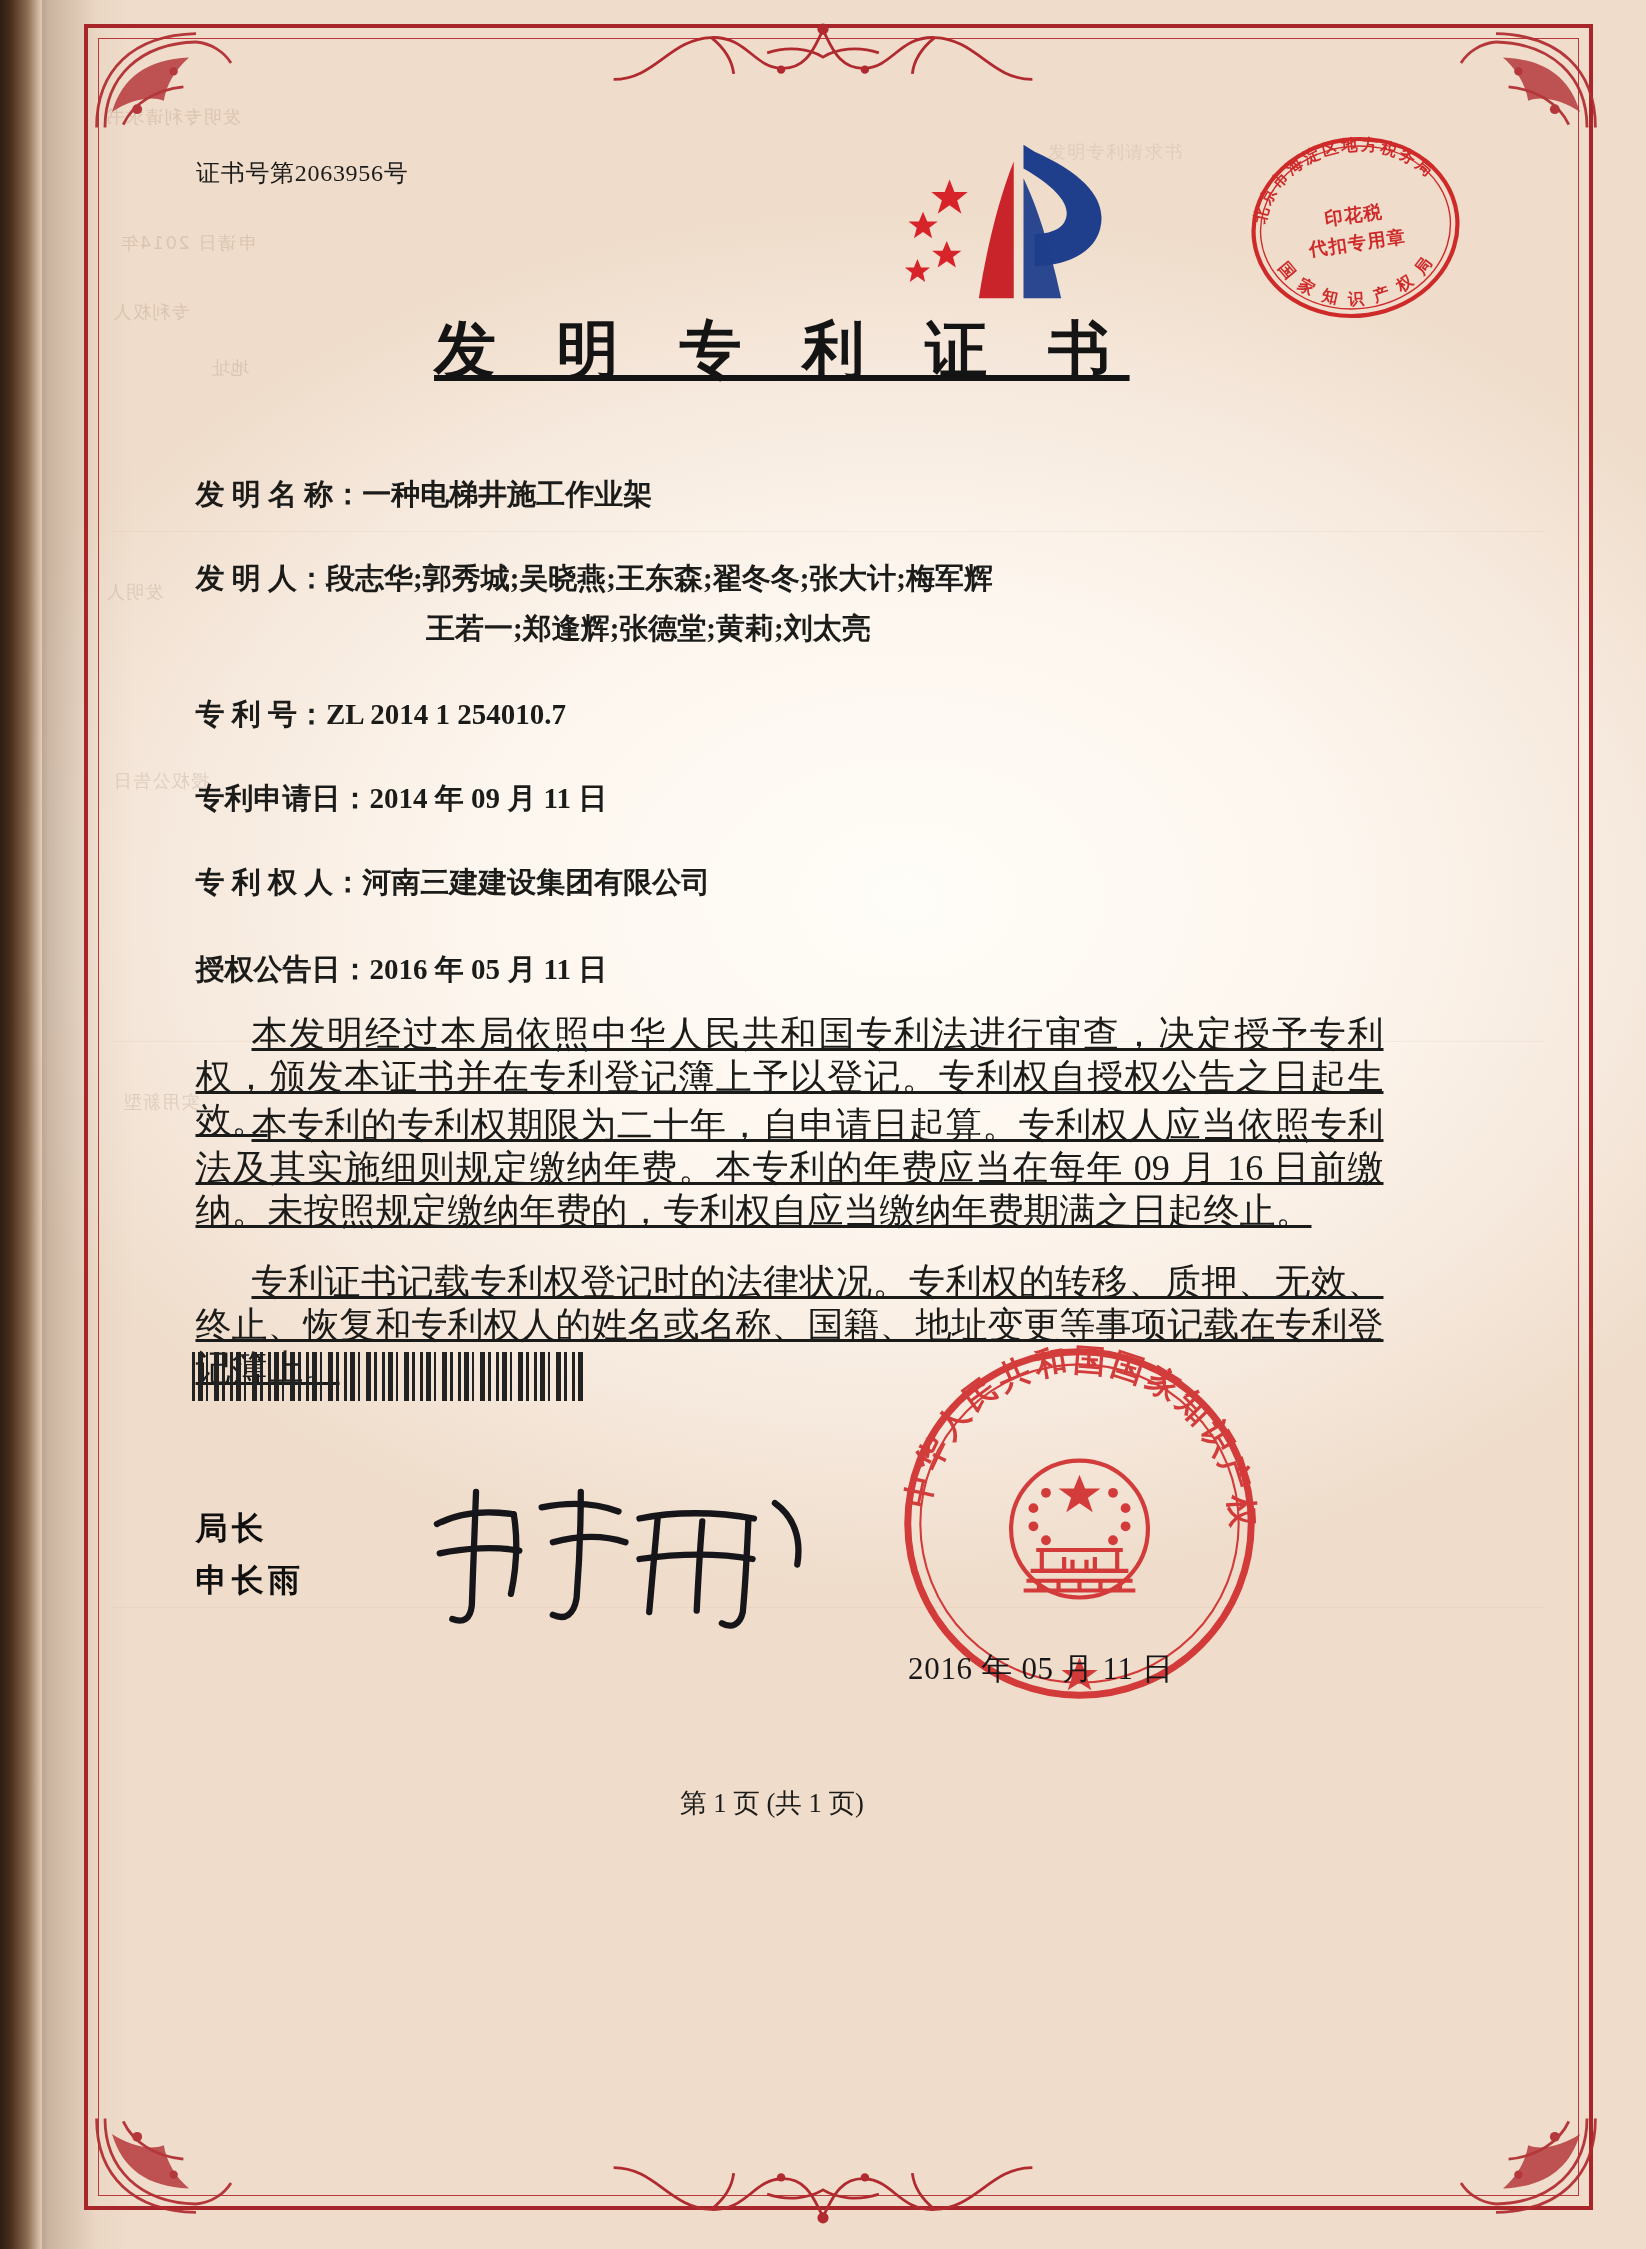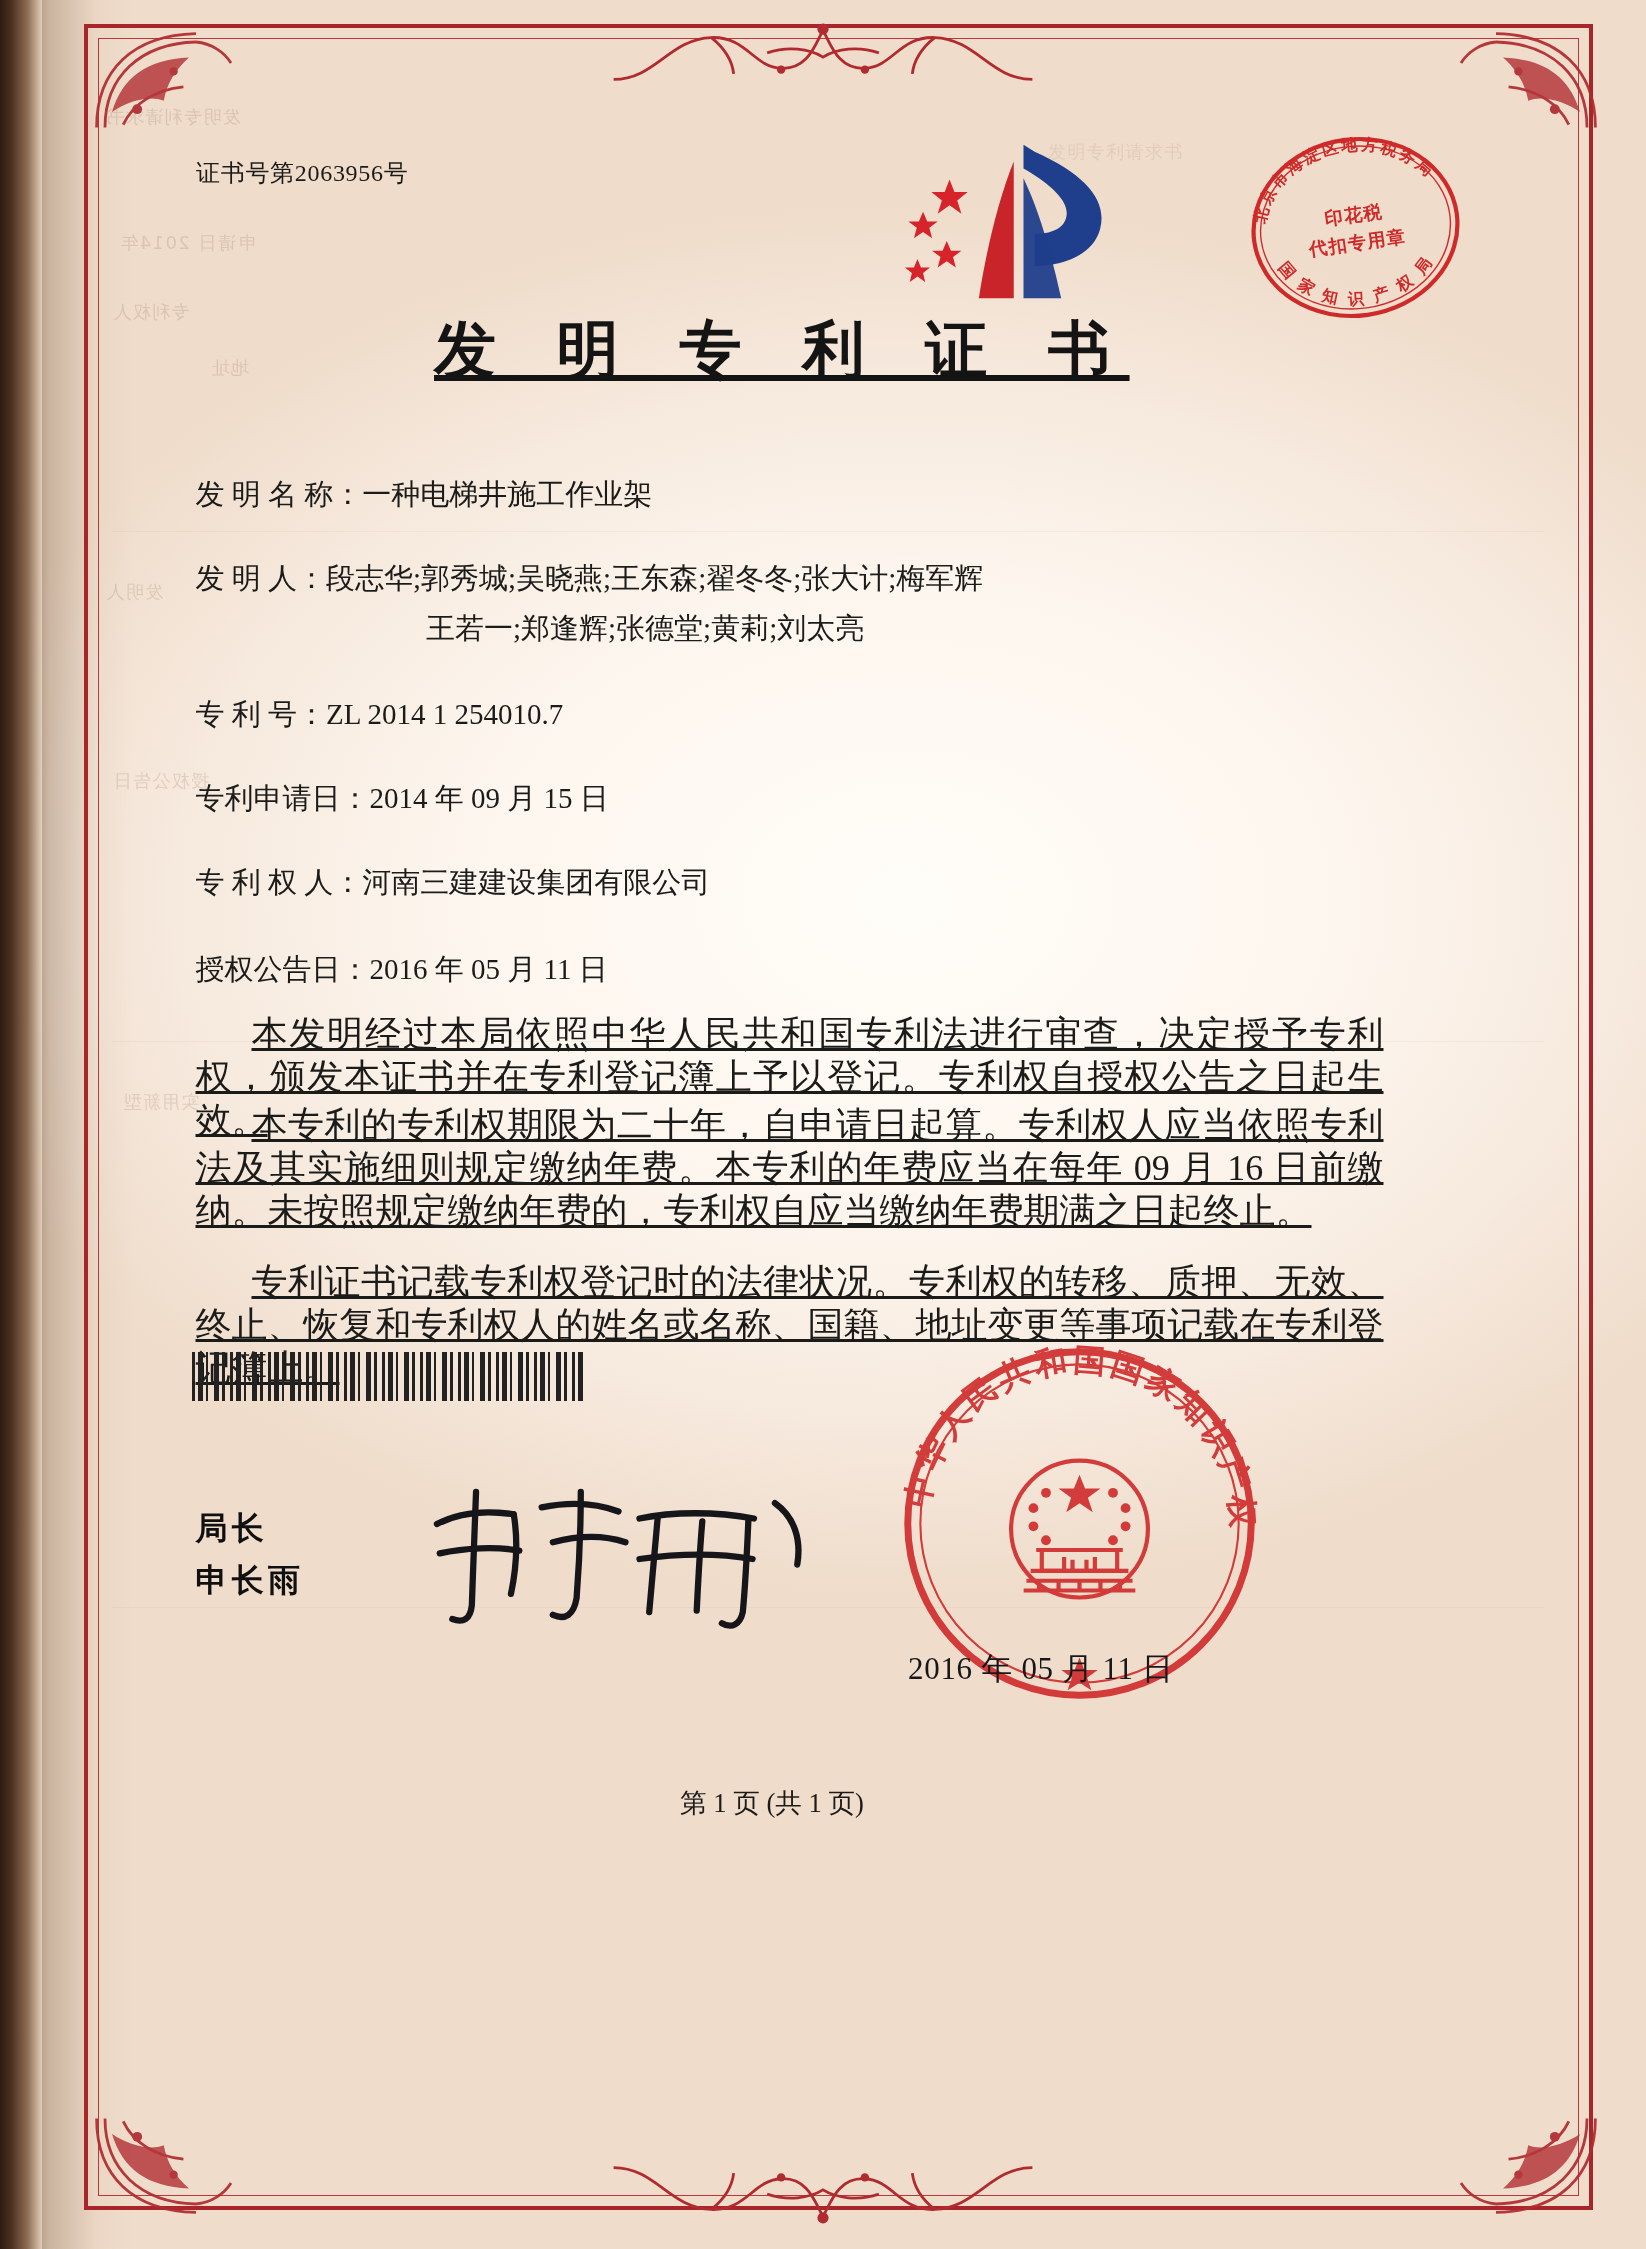--- a/index.html
+++ b/index.html
@@ -139,20 +139,21 @@
     text-decoration: underline;
   }
 
   
   .field {
     position: absolute;
     left: 17.5px;
     font-size: 29px;
     color: #1b1b19;
     white-space: nowrap;
+    font-weight: bold;
   }
   .field .lbl {
     display: inline-block;
     color: #1b1b19;
   }
   .field .val {
     display: inline-block;
   }
 
   #f-title   { top: 370px; }
@@ -397,21 +398,21 @@
     </div>
     <div class="field" id="f-inv2">
       <span class="val">王若一;郑逢辉;张德堂;黄莉;刘太亮</span>
     </div>
 
     <div class="field" id="f-patno">
       <span class="lbl">专    利    号：</span><span class="val">ZL 2014 1 254010.7</span>
     </div>
 
     <div class="field" id="f-appdate">
-      <span class="lbl">专利申请日：</span><span class="val">2014 年 09 月 15 日</span>
+      <span class="lbl">专利申请日：</span><span class="val">2014 年 09 月 11 日</span>
     </div>
 
     <div class="field" id="f-owner">
       <span class="lbl">专 利 权 人：</span><span class="val">河南三建建设集团有限公司</span>
     </div>
 
     <div class="field" id="f-pubdate">
       <span class="lbl">授权公告日：</span><span class="val">2016 年 05 月 11 日</span>
     </div>
 

